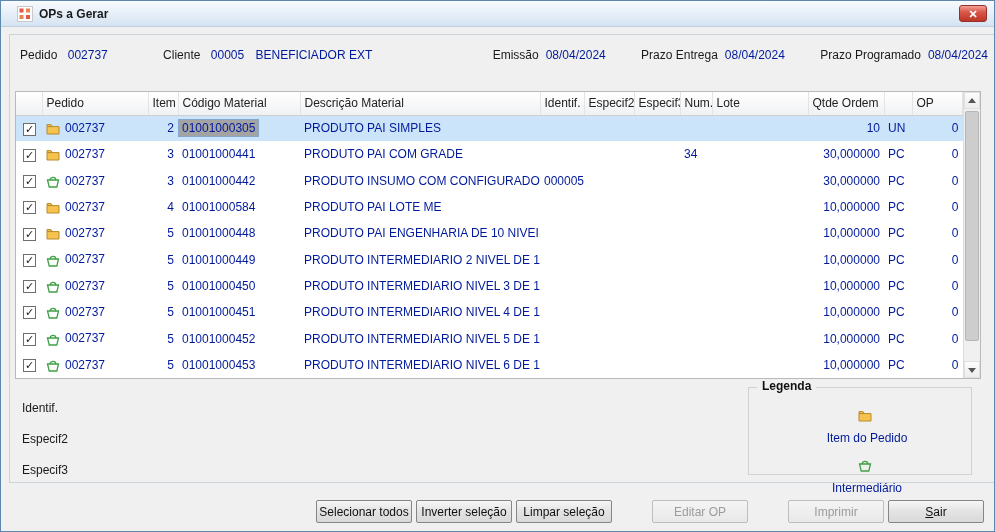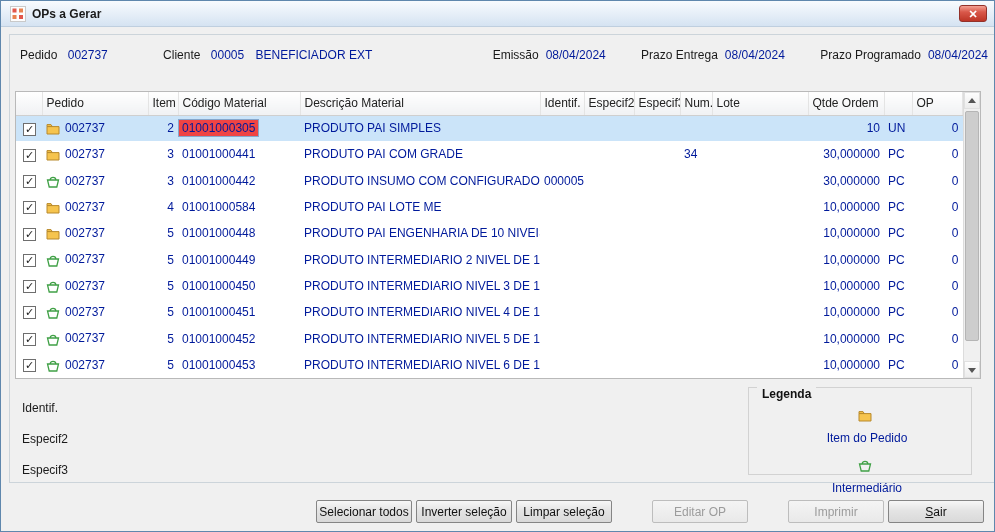--- a/index.html
+++ b/index.html
@@ -1,21 +1,21 @@
 <!DOCTYPE html>
 <html><head>
 <meta charset="utf-8">
 <style>
   *{box-sizing:border-box;margin:0;padding:0}
   html,body{width:995px;height:532px}
   body{font-family:"Liberation Sans",sans-serif;font-size:12px;background:#e8e8e8;}
   .window{position:relative;width:995px;height:532px;background:#f0f0f0;border:1px solid #5f87ad;overflow:hidden;}
 
   
-  .titlebar{height:26px;display:flex;align-items:center;gap:6px;padding:0 9px;
+  .titlebar{height:26px;display:flex;align-items:center;gap:6px;padding:0 16px;
     background:linear-gradient(#f8fbfe,#d5e3f2);border-bottom:1px solid #bfcfdf;}
   .title{font-weight:bold;color:#1a1a1a;}
   .app-icon{line-height:0;}
   .close-btn{position:absolute;top:4px;right:7px;width:28px;height:17px;border:1px solid #93312a;border-radius:3px;
     background:linear-gradient(#f3a195,#d9584a 40%,#bd3526);color:#fff;font-size:11px;line-height:14px;text-align:center;
     font-weight:bold;cursor:pointer;font-family:inherit;padding:0;}
 
   
   .groupbox{position:absolute;left:8px;top:33px;width:992px;height:449px;border:1px solid #ccd4da;background:#f0f0f0;}
 
@@ -44,40 +44,40 @@
   .ops-table th:nth-child(9){width:32px}
   .ops-table th:nth-child(10){width:96px}
   .ops-table th:nth-child(11){width:76px}
   .ops-table th:nth-child(12){width:28px}
   .ops-table td{height:26px;padding:0 4px;color:#001a9b;white-space:nowrap;overflow:hidden;}
   tr.selected td{background:#cbe4f9;}
   .ar{text-align:right;}
   .cb{display:inline-block;width:13px;height:13px;border:1px solid #6e6e6e;background:#fff;line-height:11px;
     text-align:center;font-size:11px;color:#222;vertical-align:middle;margin-left:3px;cursor:pointer;}
   .ric{display:inline-block;vertical-align:middle;margin-right:5px;line-height:0;}
-  .editcell{display:inline-block;background:#ef4444;border:1px solid #86a7cc;padding:1px 3px;margin-left:-4px;}
+  .editcell{display:inline-block;background:#a3a3a3;border:1px solid #86a7cc;padding:1px 3px;margin-left:-4px;}
 
   
   .vscroll{width:17px;background:#f0f0f0;border-left:1px solid #dcdcdc;position:relative;cursor:default;}
   .sb-btn{position:absolute;left:0;width:16px;height:17px;background:linear-gradient(#fdfdfd,#ececec);border:1px solid #e0e0e0;}
   .sb-btn.up{top:0;}
   .sb-btn.down{bottom:0;}
   .sb-btn.up::after{content:"";position:absolute;left:3px;top:5px;border-left:4px solid transparent;
     border-right:4px solid transparent;border-bottom:5px solid #555;}
   .sb-btn.down::after{content:"";position:absolute;left:3px;top:6px;border-left:4px solid transparent;
     border-right:4px solid transparent;border-top:5px solid #555;}
   .sb-thumb{position:absolute;left:1px;top:19px;width:14px;height:230px;background:#cdcdcd;border:1px solid #b5b5b5;border-radius:2px;}
 
   
   .spec-labels{position:absolute;left:12px;top:366px;color:#1a1a1a;}
   .spec-labels div{margin-bottom:17px;}
 
   
   .legend{position:absolute;left:738px;top:352px;width:224px;height:88px;border:1px solid #d2d2d2;}
-  .legend-title{position:absolute;top:-9px;left:8px;background:#f0f0f0;padding:8px 5px;font-weight:bold;color:#111;}
+  .legend-title{position:absolute;top:-9px;left:8px;background:#f0f0f0;padding:0 5px;font-weight:bold;color:#111;}
   .legend-items{padding-top:22px;}
   .legend-item{display:flex;align-items:center;gap:9px;margin:0 0 14px 14px;flex-direction:column;}
   .legend-label{color:#001a9b;}
 
   
   .button-row{position:absolute;top:499px;right:10px;display:flex;gap:4px;}
   .wbtn{width:96px;height:23px;border:1px solid #858585;border-radius:2px;padding:0;
     background:linear-gradient(#f7f7f7,#e4e4e4 45%,#d9d9d9);font-family:inherit;font-size:12px;color:#111;cursor:pointer;}
   .wbtn.disabled{color:#9c9c9c;border-color:#bdbdbd;background:linear-gradient(#f4f4f4,#e9e9e9);cursor:default;margin-left:36px;}
   .wbtn u{text-decoration:underline;}

